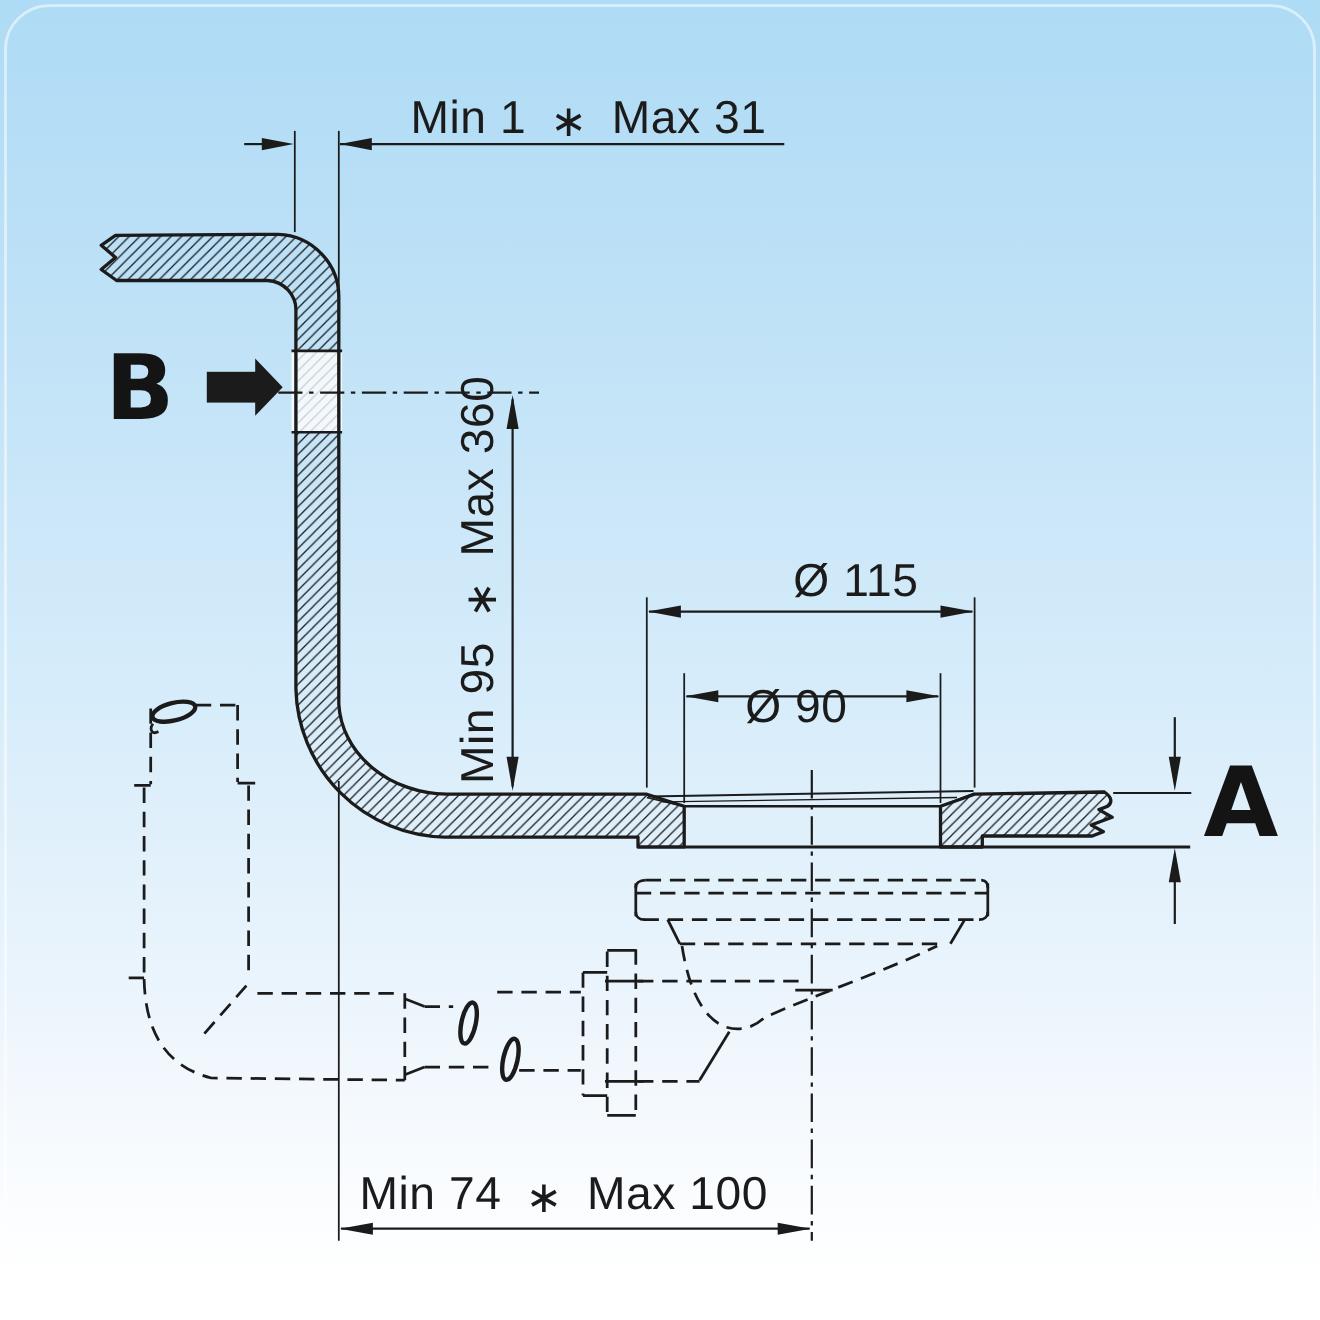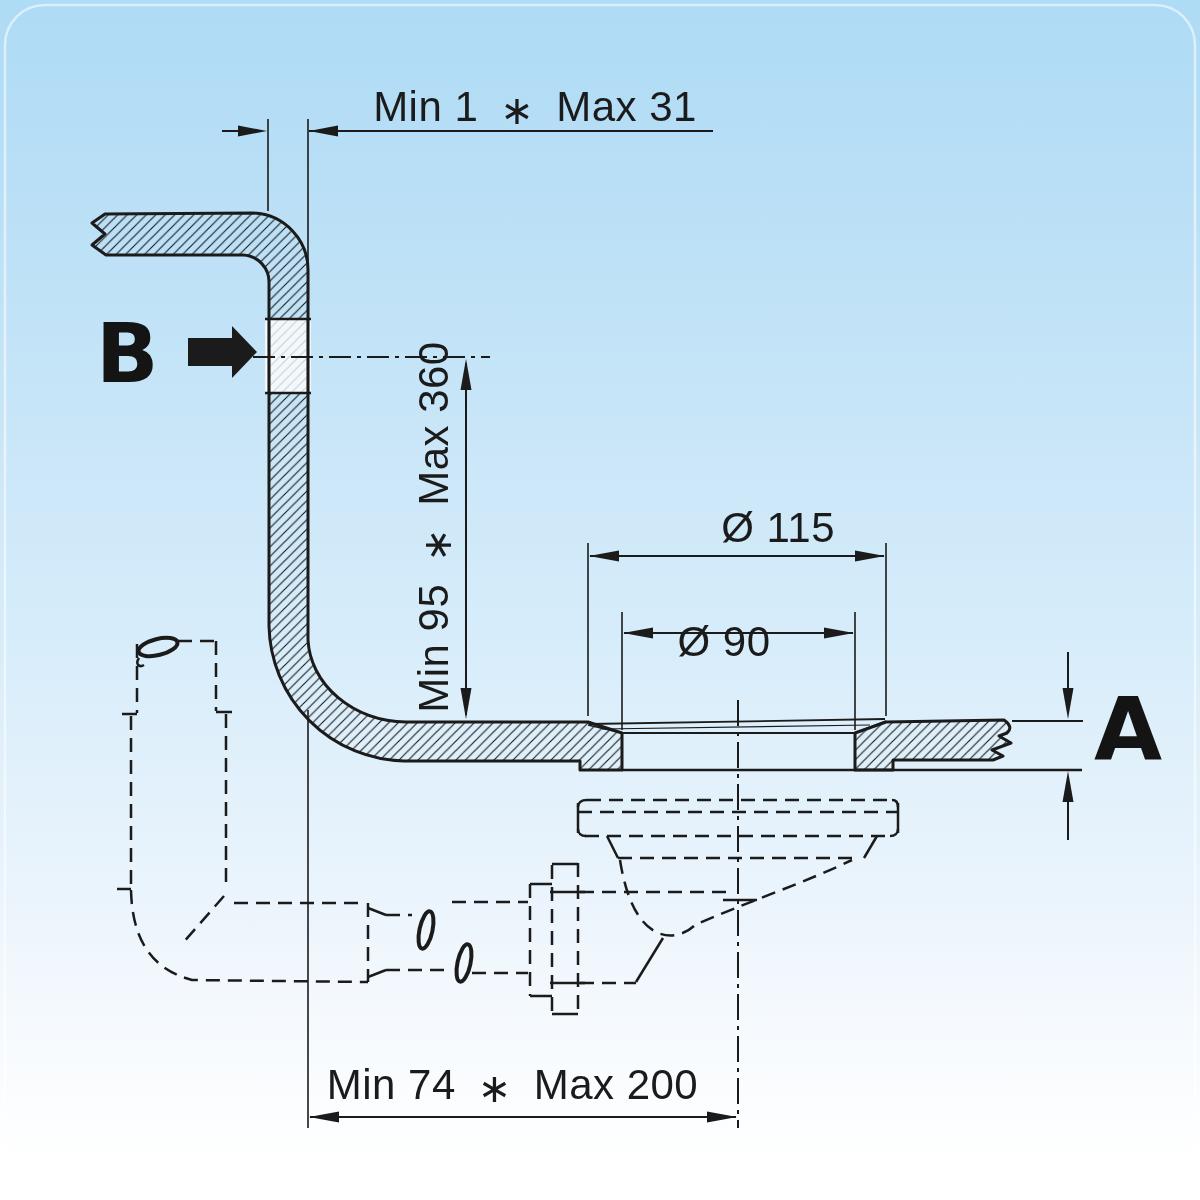--- a/index.html
+++ b/index.html
@@ -210,20 +210,20 @@
 
   <div class="dim-text vertical" style="left:195px; top:503px; width:480px; height:48px;">
     <span>Min 95</span><span class="star">∗</span><span>Max 360</span>
   </div>
 
   <div class="dim-text" style="left:640px; top:505px; width:195px;text-align:right;">Ø 115</div>
 
   <div class="dim-text" style="left:636px; top:583px; width:176px;margin-top:36px;">Ø 90</div>
 
   <div class="dim-text" style="left:315px; top:1062px; width:395px;">
-    <span>Min 74</span><span class="star">∗</span><span>Max 200</span>
+    <span>Min 74</span><span class="star">∗</span><span>Max 100</span>
   </div>
 
   <div class="big-letter letter-b" style="left:96px; top:313px;">B</div>
 
   <div class="big-letter letter-a" style="left:1094px; top:686px;">A</div>
 
 </div>
 
 </body></html>

